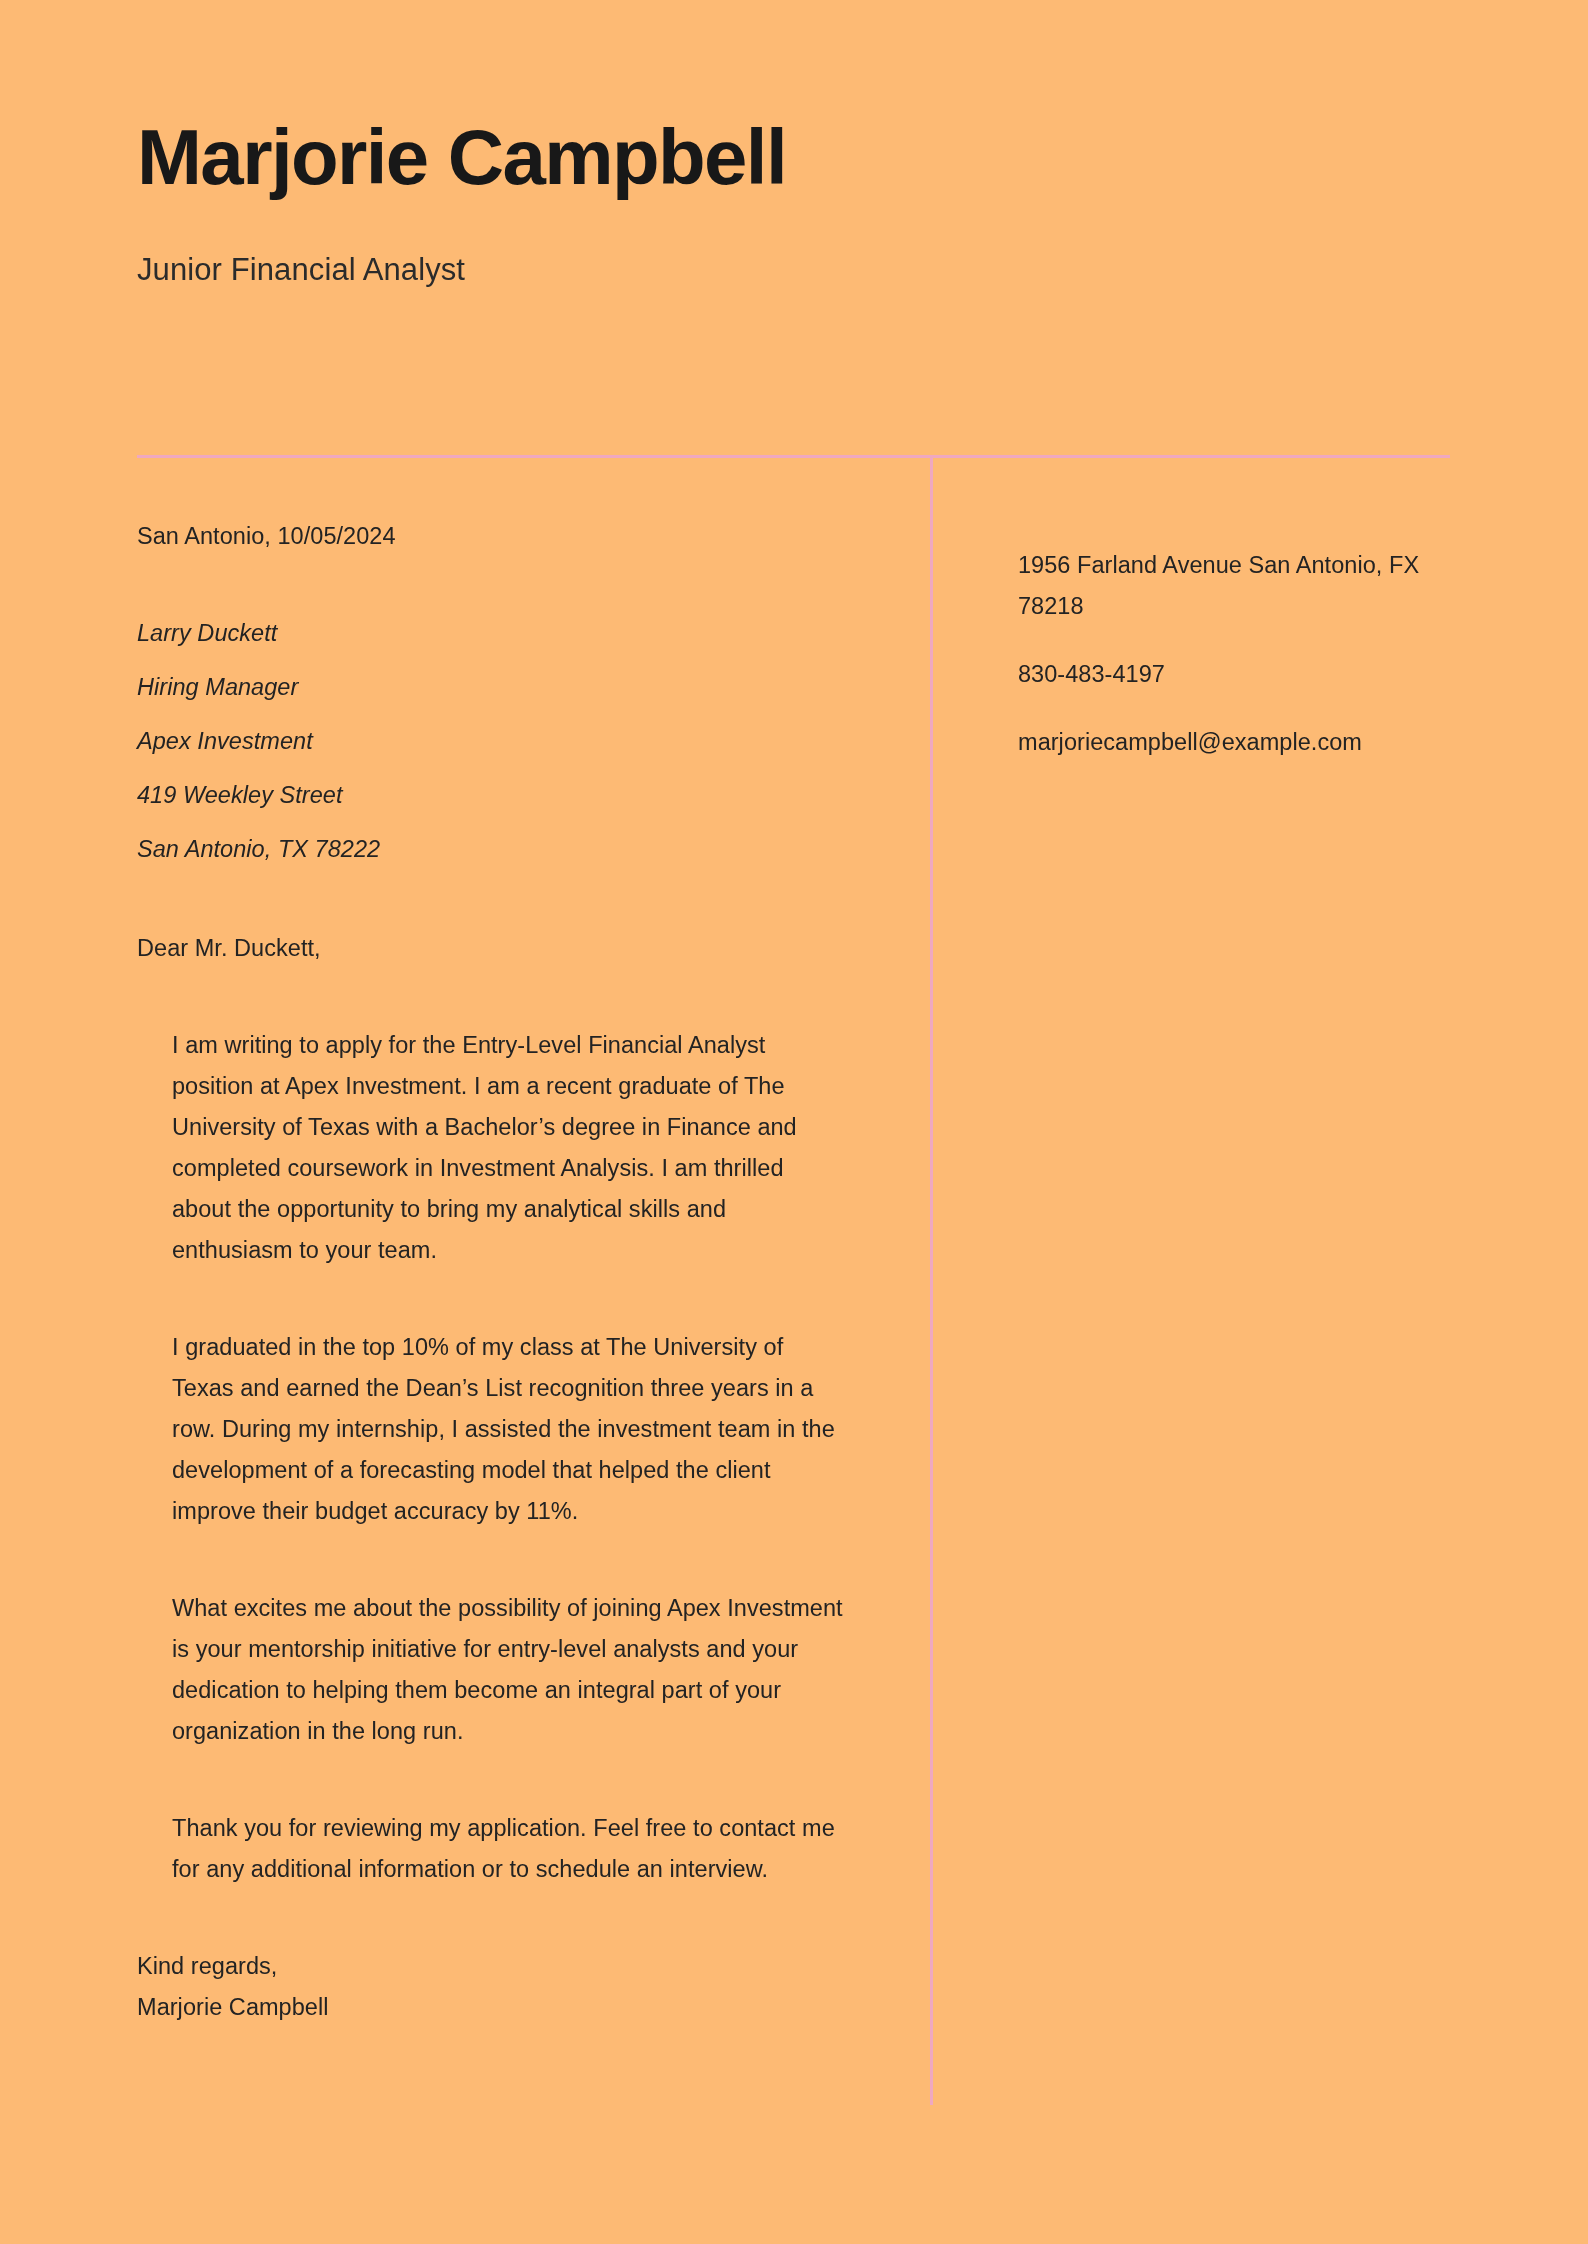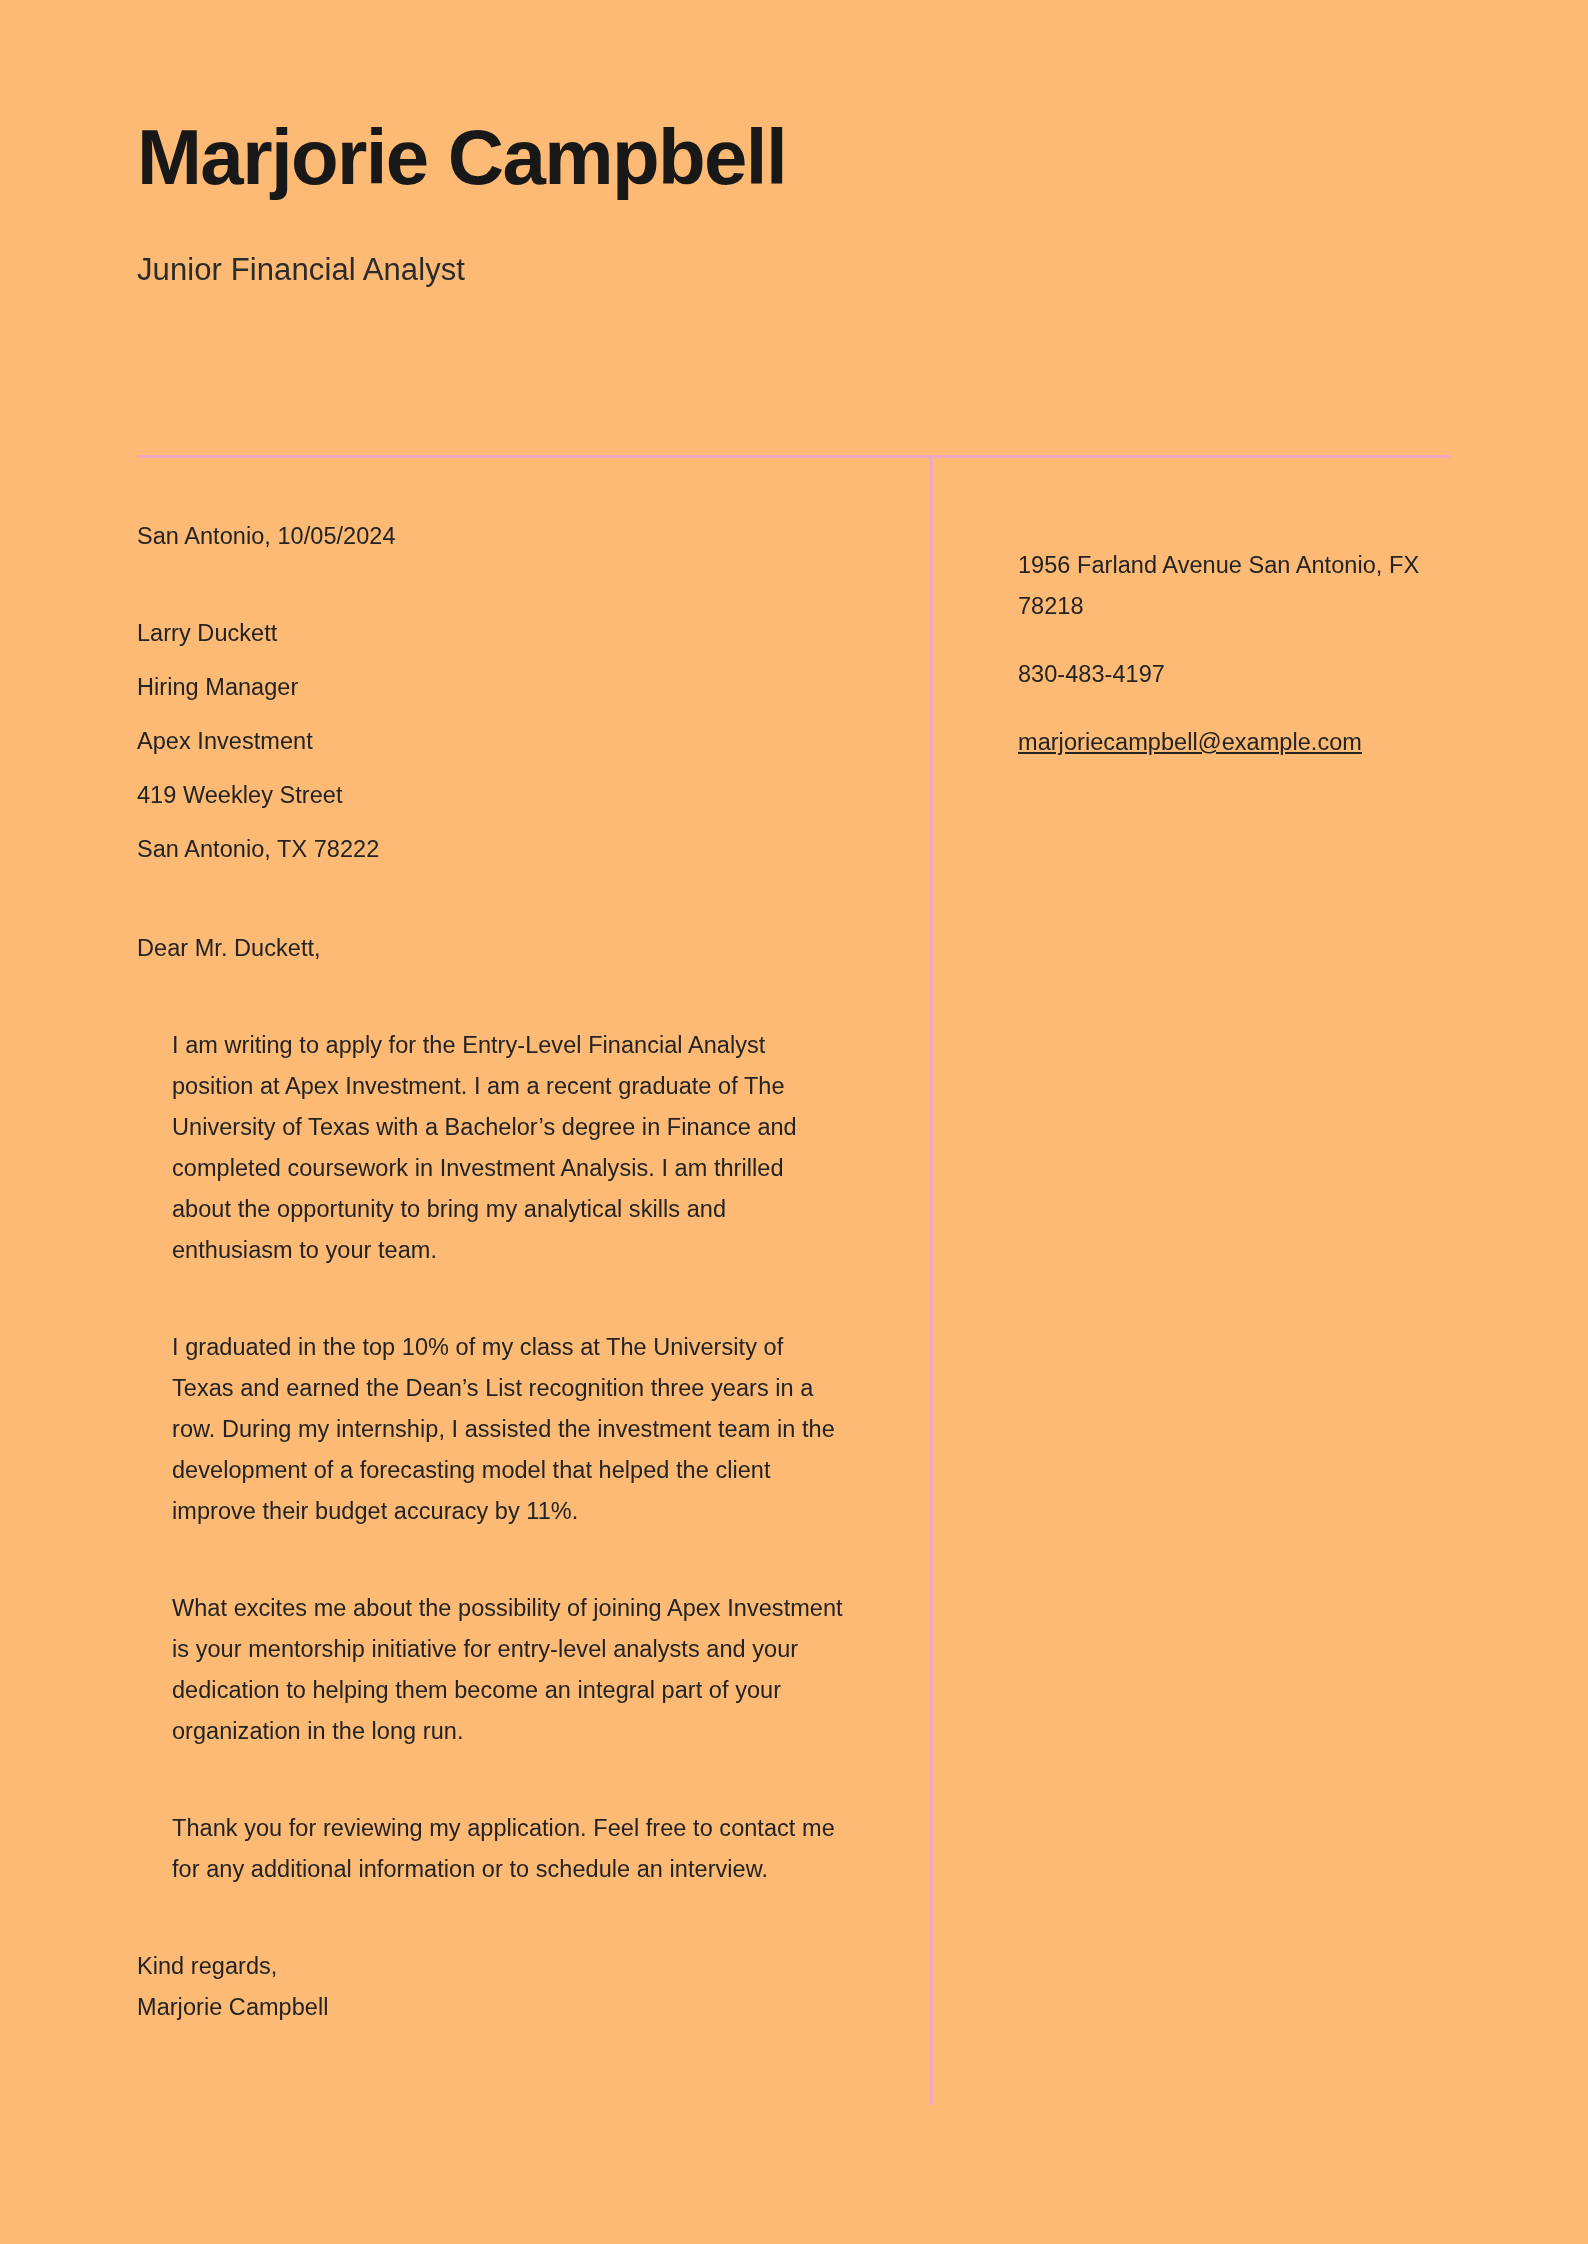--- a/index.html
+++ b/index.html
@@ -85,33 +85,33 @@
   .contact-line {
     font-size: 23.5px;
     line-height: 41px;
     color: #232323;
     letter-spacing: 0.05px;
     margin: 0;
   }
 
   .date-line { margin-bottom: 56px; }
 
-  .recipient .letter-line { margin-bottom: 13px; }
+  .recipient .letter-line { margin-bottom: 13px; font-style: italic; }
   .recipient .letter-line:last-child { margin-bottom: 0; }
   .recipient { margin-bottom: 58px; }
 
   .salutation { margin-bottom: 56px; }
 
   .letter-para { margin-bottom: 56px; margin-left: 35px; }
 
   .signoff-block { margin-top: 31px; }
   .signoff-block .letter-line { margin: 0; }
 
   .contact-line { margin-bottom: 27px; }
-  .contact-line:last-child { margin-bottom: 8px; text-decoration: underline; }
+  .contact-line:last-child { margin-bottom: 8px; }
 </style>
 </head>
 <body>
 
 <div class="page">
 
   <div class="header">
     <h1 class="name">Marjorie Campbell</h1>
     <p class="job-title">Junior Financial Analyst</p>
   </div>

